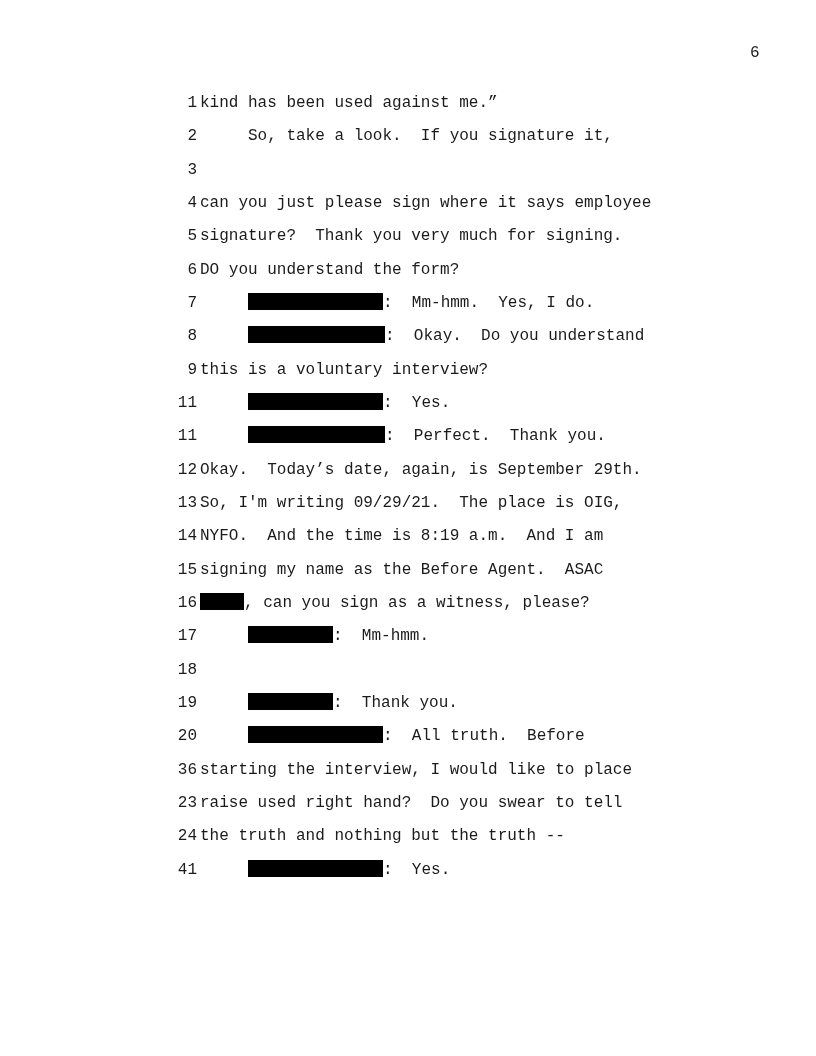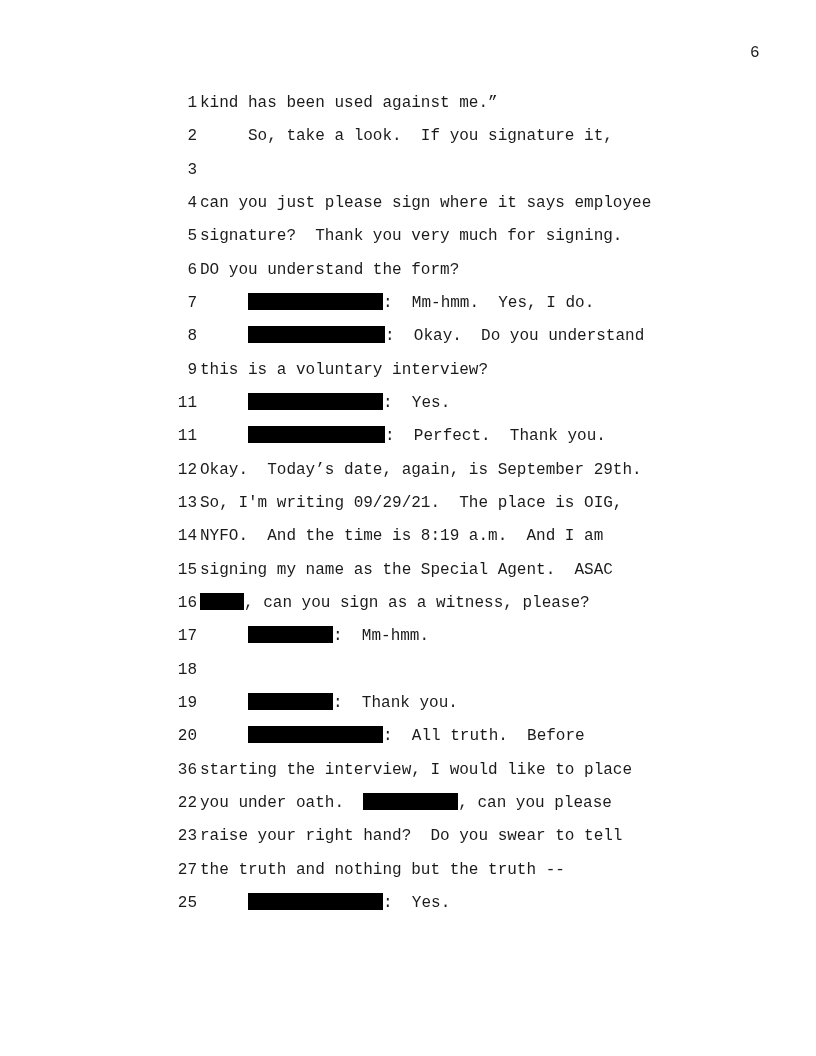--- a/index.html
+++ b/index.html
@@ -64,25 +64,24 @@
       <div class="line"><span class="line-num">5</span><span class="line-text"><span>signature?  Thank you very much for signing.</span></span></div>
       <div class="line"><span class="line-num">6</span><span class="line-text"><span>DO you understand the form?</span></span></div>
       <div class="line"><span class="line-num">7</span><span class="line-text"><span>     </span><span class="redaction" style="width: 135px;"></span><span>:  Mm-hmm.  Yes, I do.</span></span></div>
       <div class="line"><span class="line-num">8</span><span class="line-text"><span>     </span><span class="redaction" style="width: 137px;"></span><span>:  Okay.  Do you understand</span></span></div>
       <div class="line"><span class="line-num">9</span><span class="line-text"><span>this is a voluntary interview?</span></span></div>
       <div class="line"><span class="line-num">11</span><span class="line-text"><span>     </span><span class="redaction" style="width: 135px;"></span><span>:  Yes.</span></span></div>
       <div class="line"><span class="line-num">11</span><span class="line-text"><span>     </span><span class="redaction" style="width: 137px;"></span><span>:  Perfect.  Thank you.</span></span></div>
       <div class="line"><span class="line-num">12</span><span class="line-text"><span>Okay.  Today’s date, again, is September 29th.</span></span></div>
       <div class="line"><span class="line-num">13</span><span class="line-text"><span>So, I'm writing 09/29/21.  The place is OIG,</span></span></div>
       <div class="line"><span class="line-num">14</span><span class="line-text"><span>NYFO.  And the time is 8:19 a.m.  And I am</span></span></div>
-      <div class="line"><span class="line-num">15</span><span class="line-text"><span>signing my name as the Special Agent.  ASAC</span></span></div>
+      <div class="line"><span class="line-num">15</span><span class="line-text"><span>signing my name as the Before Agent.  ASAC</span></span></div>
       <div class="line"><span class="line-num">16</span><span class="line-text"><span class="redaction" style="width: 44px;"></span><span>, can you sign as a witness, please?</span></span></div>
       <div class="line"><span class="line-num">17</span><span class="line-text"><span>     </span><span class="redaction" style="width: 85px;"></span><span>:  Mm-hmm.</span></span></div>
       <div class="line"><span class="line-num">18</span></div>
       <div class="line"><span class="line-num">19</span><span class="line-text"><span>     </span><span class="redaction" style="width: 85px;"></span><span>:  Thank you.</span></span></div>
       <div class="line"><span class="line-num">20</span><span class="line-text"><span>     </span><span class="redaction" style="width: 135px;"></span><span>:  All truth.  Before</span></span></div>
       <div class="line"><span class="line-num">36</span><span class="line-text"><span>starting the interview, I would like to place</span></span></div>
-      <div class="line"><span class="line-num">22</span><span class="line-text"><span>you under oath.  </span><span class="redaction" style="width: 95px;"></span><span>, can you please</span></span></div>
-      <div class="line"><span class="line-num">23</span><span class="line-text"><span>raise your right hand?  Do you swear to tell</span></span></div>
-      <div class="line"><span class="line-num">27</span><span class="line-text"><span>the truth and nothing but the truth --</span></span></div>
-      <div class="line"><span class="line-num">25</span><span class="line-text"><span>     </span><span class="redaction" style="width: 135px;"></span><span>:  Yes.</span></span></div>
+      <div class="line"><span class="line-num">23</span><span class="line-text"><span>raise used right hand?  Do you swear to tell</span></span></div>
+      <div class="line"><span class="line-num">24</span><span class="line-text"><span>the truth and nothing but the truth --</span></span></div>
+      <div class="line"><span class="line-num">41</span><span class="line-text"><span>     </span><span class="redaction" style="width: 135px;"></span><span>:  Yes.</span></span></div>
     </div>
 </div>
 
 </body></html>

